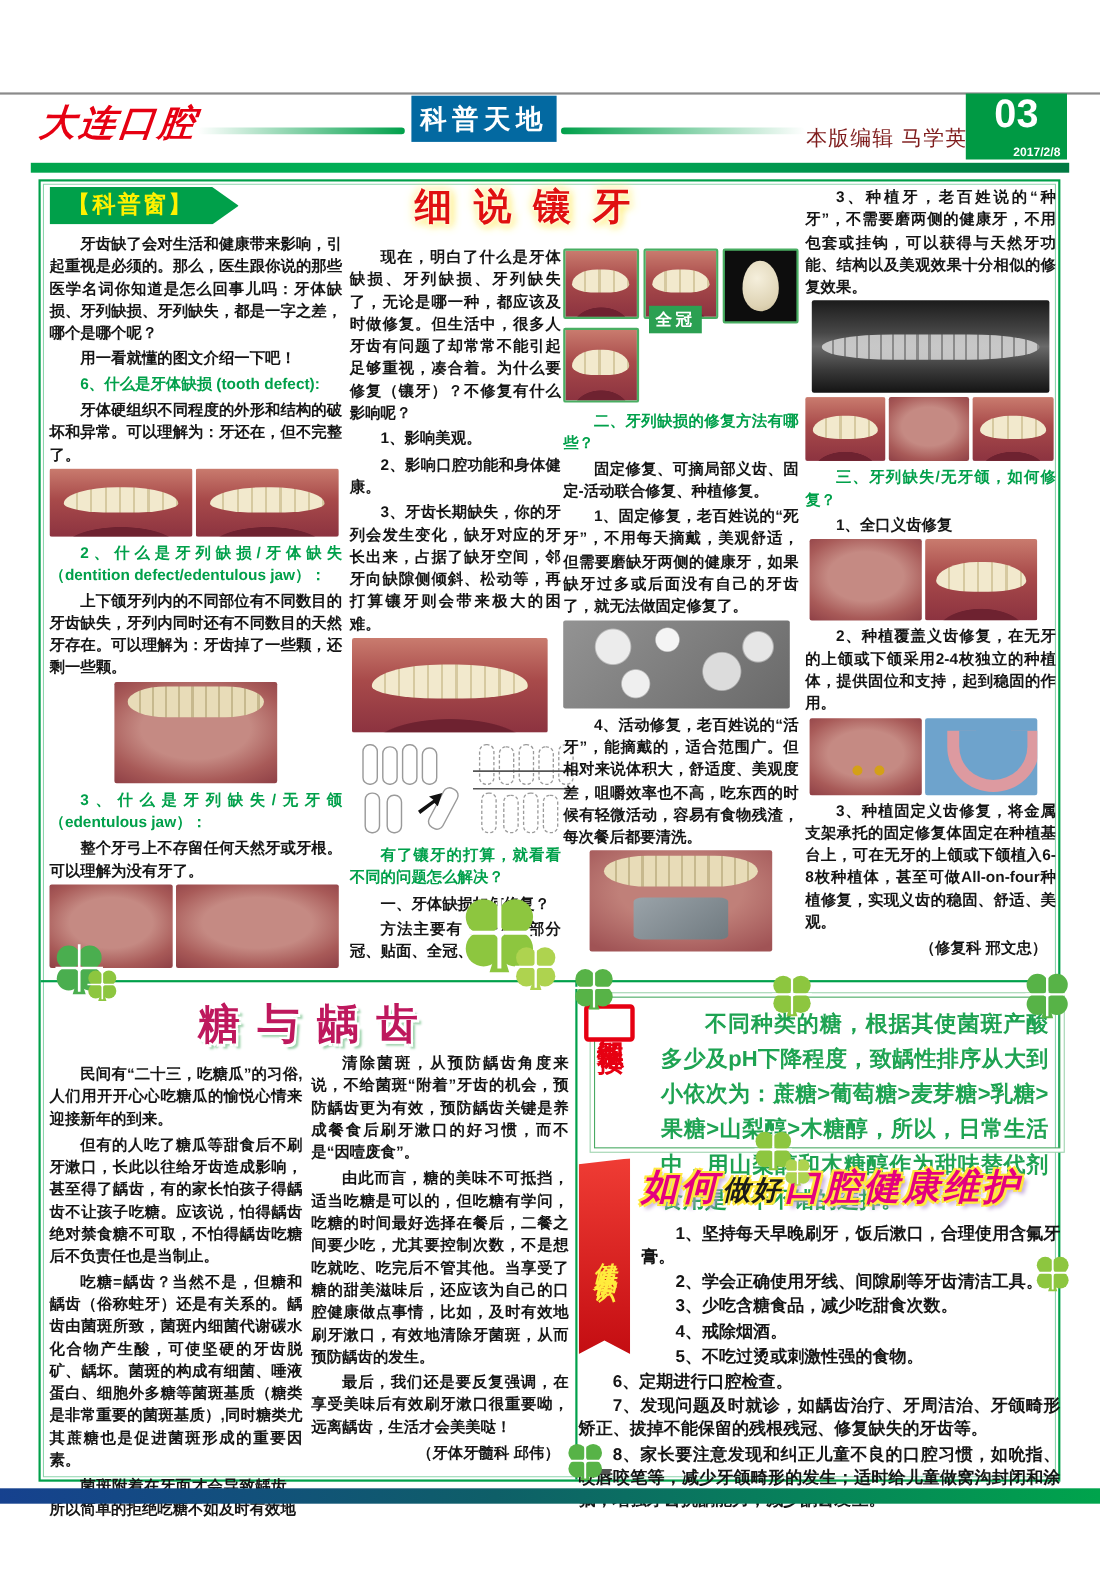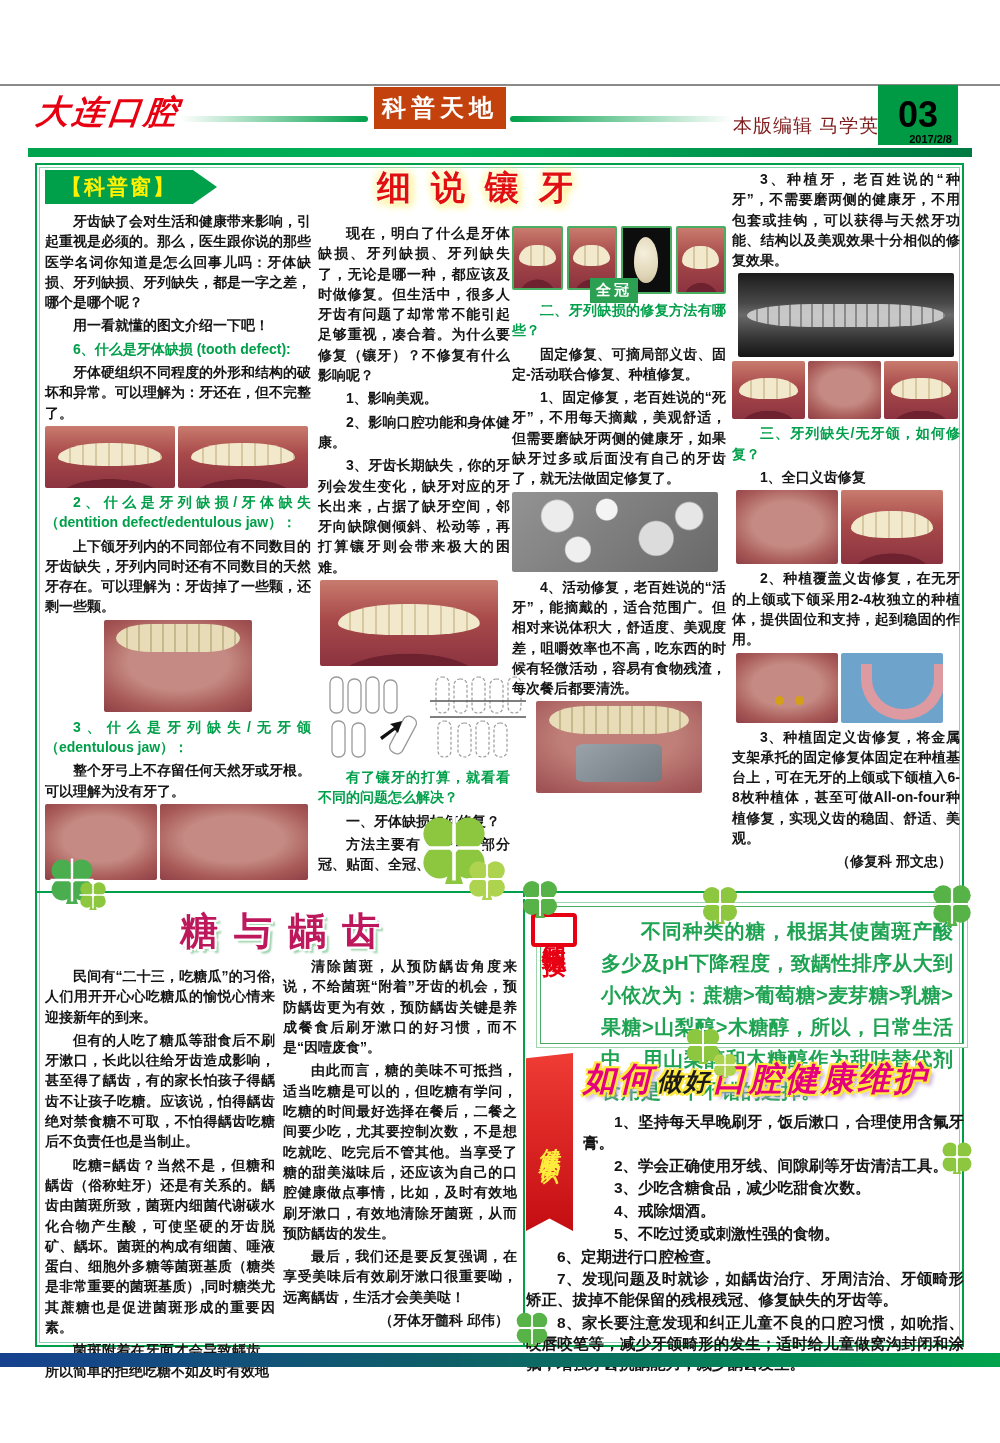--- a/index.html
+++ b/index.html
@@ -5,25 +5,25 @@
   *{box-sizing:border-box;margin:0;padding:0;}
   body{font-family:"Liberation Sans","DejaVu Sans",sans-serif;background:#e8e8e8;}
   .page{position:relative;width:1000px;height:1443px;background:#fff;margin:0 auto;overflow:hidden;}
   
   .topline{position:absolute;left:0;top:84px;width:1000px;height:2px;background:#8a8a8a;}
   .masthead{position:absolute;left:36px;top:90px;font-size:33px;font-weight:900;font-style:italic;
     color:#e60012;font-family:"DejaVu Serif","Liberation Serif",serif;transform:skewX(-6deg);letter-spacing:3px;}
   .hline{position:absolute;top:116px;height:6px;border-radius:3px;}
   .hline.l{left:180px;width:188px;background:linear-gradient(90deg,rgba(0,160,70,0),#00a04a);}
   .hline.r{left:510px;width:222px;background:linear-gradient(90deg,#00a04a,rgba(0,160,70,0));}
-  .section-box{position:absolute;left:374px;top:87px;width:132px;height:42px;background:#c2410c;
+  .section-box{position:absolute;left:374px;top:87px;width:132px;height:42px;background:#0369a1;
     color:#fff;font-size:24px;font-weight:bold;letter-spacing:5px;display:flex;align-items:center;justify-content:center;}
   .editor{position:absolute;left:733px;top:101px;font-size:19px;font-weight:400;color:#7f1d1d;letter-spacing:1px;margin-top:12px;}
-  .pagenum{position:absolute;left:878px;top:85px;width:80px;height:60px;background:#009a44;color:#000000;
-    display:flex;flex-direction:column;align-items:center;justify-content:flex-end;}
+  .pagenum{position:absolute;left:878px;top:85px;width:92px;height:60px;background:#009a44;color:#ffffff;
+    display:flex;flex-direction:column;align-items:center;justify-content:space-between;}
   .pagenum .num{font-size:36px;font-weight:900;line-height:1;}
   .pagenum .date{font-size:11px;font-weight:bold;align-self:flex-end;padding-right:6px;}
   .header-bar{position:absolute;left:28px;top:148px;width:944px;height:9px;
     background:linear-gradient(90deg,#00a44c,#00b35a 45%,#007a42);}
   
   .frame{position:absolute;left:35px;top:163px;width:929px;height:1184px;border:2px solid #00a04a;
     box-shadow:inset 0 0 0 2px #fff,inset 0 0 0 3px rgba(0,160,74,.45);}
   .divh{position:absolute;left:0;top:726px;width:925px;height:2px;background:#00a04a;}
   .divv{position:absolute;left:486px;top:726px;width:2px;height:454px;background:#00a04a;}
   .col{position:absolute;}
@@ -67,21 +67,21 @@
     border-radius:48% 52% 50% 50%/55% 55% 45% 45%;
     background:radial-gradient(circle at 40% 35%,#f5efdc,#ded3b4 70%,#c9bc98);}
   .ph-metal{background:radial-gradient(75% 70% at 50% 40%,#c08079 0 45%,#a05355 100%);}
   .ph-metal::after{content:"";position:absolute;left:24%;top:46%;width:52%;height:42%;
     background:linear-gradient(145deg,#9aa3a9,#707a80);border-radius:10%;}
   .ph-blue{background:#6ea3cc;}
   .ph-blue::after{content:"";position:absolute;left:20%;top:16%;width:60%;height:64%;
     border:11px solid #dd9aa0;border-top:none;border-radius:0 0 58% 58%/0 0 85% 85%;}
   .ph-attach::after{content:"";position:absolute;left:38%;top:62%;width:9px;height:9px;border-radius:50%;
     background:#d4a017;box-shadow:20px 0 0 #d4a017;}
-  .grid4{display:grid;grid-template-columns:1fr 1fr 1fr 1fr;gap:4px;position:relative;margin-bottom:6px;text-decoration:underline;}
+  .grid4{display:grid;grid-template-columns:1fr 1fr 1fr;gap:4px;position:relative;margin-bottom:6px;text-decoration:underline;}
   .grid4 .photo{height:64px;}
   .grid4 .photo.tall{height:68px;}
   .crown-label{position:absolute;left:78px;top:52px;width:48px;height:25px;background:#2ba052;color:#fff;
     font-size:15px;font-weight:bold;letter-spacing:3px;display:flex;align-items:center;justify-content:center;z-index:3;}
   .diagram{width:212px;height:92px;background:#fff;margin:2px 0 4px;}
   
   .sugar{position:absolute;left:3px;top:731px;width:480px;height:446px;}
   .sugar-title{text-align:center;font-size:38px;font-weight:900;letter-spacing:16px;padding-left:16px;color:#be185d;
     margin-top:10px;text-shadow:2px 2px 0 #fff,-2px -2px 0 #fff,-2px 2px 0 #fff,2px -2px 0 #fff,4px 4px 2px #9fd3ae;}
   .scolA{position:absolute;left:5px;top:70px;width:230px;}

